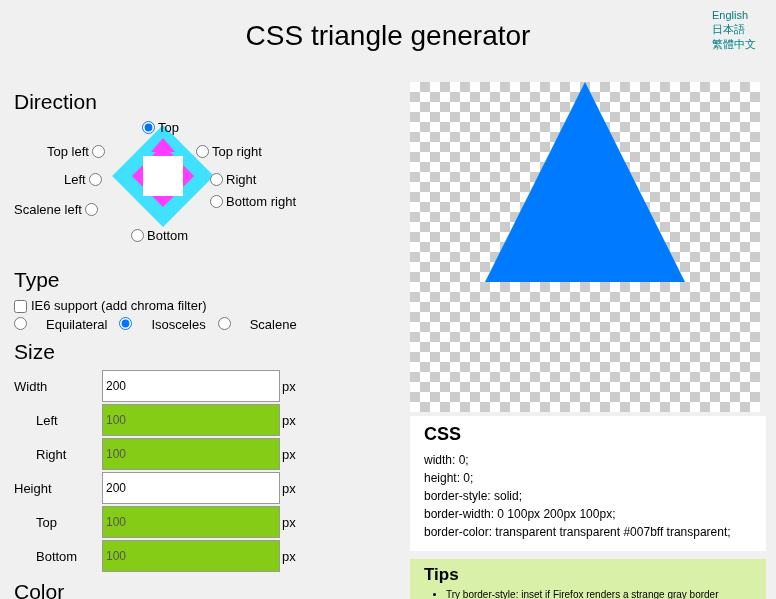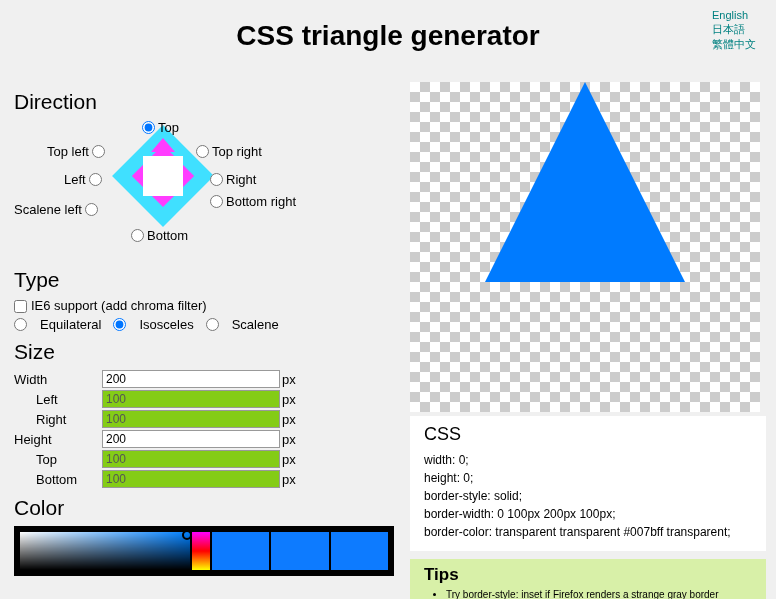--- a/index.html
+++ b/index.html
@@ -1,21 +1,21 @@
 <!DOCTYPE html>
 <html><head>
 <meta charset="utf-8">
 <style>
 *{box-sizing:border-box;margin:0;padding:0}
 body{font-family:'Segoe UI',Arial,sans-serif;background:#f0f0f0;color:#000;width:776px;height:599px;overflow:hidden;font-size:14px}
 .container{display:flex;height:100%}
 .left{width:410px;padding:0 10px 10px 14px}
 .right{flex:1;padding:0 10px 0 0}
 .header{text-align:center;padding:20px 0 30px;position:relative}
-.title{font-size:28px;font-weight:700}
+.title{font-size:28px;font-weight:400}
 .langs{position:absolute;right:20px;top:8px;text-align:left;font-size:11px;line-height:1.3}
 .langs div{color:#008080;cursor:pointer}
 h2{font-size:21px;font-weight:400;margin:8px 0 6px}
 .direction-area{position:relative;height:140px}
 .dir-label{position:absolute;font-size:13px;display:flex;align-items:center;gap:3px}
 .dir-label input{margin:0}
 .dir-top{left:128px;top:0}
 .dir-topleft{left:33px;top:24px}
 .dir-topright{left:182px;top:24px}
 .dir-left{left:50px;top:52px}
@@ -23,41 +23,41 @@
 .dir-bottomleft{left:0px;top:82px}
 .dir-bottomright{left:196px;top:74px}
 .dir-bottom{left:117px;top:108px}
 .compass{position:absolute;left:113px;top:20px;width:72px;height:72px}
 .compass .outer{position:absolute;left:0;top:0;width:72px;height:72px;background:#40e0ff;transform:rotate(45deg)}
 .compass .inner{position:absolute;left:14px;top:14px;width:44px;height:44px;background:#ff3cff;transform:rotate(45deg)}
 .compass .center{position:absolute;left:16px;top:16px;width:40px;height:40px;background:#fff}
 .compass .pink-top{position:absolute;left:24px;top:-2px;width:0;height:0;border-left:12px solid transparent;border-right:12px solid transparent;border-bottom:14px solid #ff3cff}
 .type-row{font-size:13px;display:flex;align-items:flex-end;gap:4px;margin:4px 0}
 .type-row2{font-size:13px;display:flex;align-items:center;gap:12px;margin:4px 0}
-.type-row2 label{display:flex;align-items:center;gap:13px}
+.type-row2 label{display:flex;align-items:flex-start;gap:19px}
 .size-row{display:flex;align-items:center;margin:2px 0;font-size:13px}
 .size-row .lbl{width:88px}
 .size-row.sub .lbl{padding-left:22px}
-.size-row input{width:178px;height:18px;border:1px solid #999;padding:0 3px;font-size:12px}
+.size-row input{width:178px;height:32px;border:1px solid #999;padding:0 3px;font-size:12px}
 .size-row input[readonly]{background:#84cc16;color:#555}
 .size-row .unit{margin-left:2px}
 .color-picker{margin-top:6px;border:3px solid #000;height:50px;display:flex;gap:2px;padding:3px;background:#000;width:380px}
 .cp-grad{flex:0 0 170px;background:linear-gradient(to right,#fff,#0080ff),linear-gradient(to bottom,transparent,#000);background-blend-mode:multiply;position:relative}
 .cp-grad .handle{position:absolute;right:-2px;top:-2px;width:10px;height:10px;border:2px solid #000;border-radius:50%;background:transparent}
 .cp-hue{flex:0 0 18px;background:linear-gradient(to bottom,#f0f,#f00,#ff0)}
 .cp-sw{flex:1;background:#0d7bff;border:1px solid #0d7bff}
 .preview{width:350px;height:330px;background-image:
   linear-gradient(45deg,#ccc 25%,transparent 25%),
   linear-gradient(-45deg,#ccc 25%,transparent 25%),
   linear-gradient(45deg,transparent 75%,#ccc 75%),
   linear-gradient(-45deg,transparent 75%,#ccc 75%);
   background-size:20px 20px;background-position:0 0,0 10px,10px -10px,-10px 0;background-color:#fff;display:flex;align-items:flex-start;justify-content:center;padding-top:0}
 .triangle{width:0;height:0;border-style:solid;border-width:0 100px 200px 100px;border-color:transparent transparent #007bff transparent;margin-top:0}
 .css-box{background:#fff;padding:8px 14px 10px;margin-top:4px}
-.css-box h3{font-size:18px;font-weight:400;margin-bottom:6px}
+.css-box h3{font-size:18px;font-weight:700;margin-bottom:6px}
 .css-box .line{font-size:12px;line-height:1.5;font-family:Arial,sans-serif}
 .tips{background:#d8f0a8;padding:6px 14px 4px;margin-top:8px}
 .tips h3{font-size:17px;font-weight:700;margin-bottom:3px}
 .tips ul{list-style:disc;padding-left:22px;font-size:10px;line-height:1.4}
 </style>
 </head>
 <body>
 
 <div class="header">
   <div class="title">CSS triangle generator</div>

